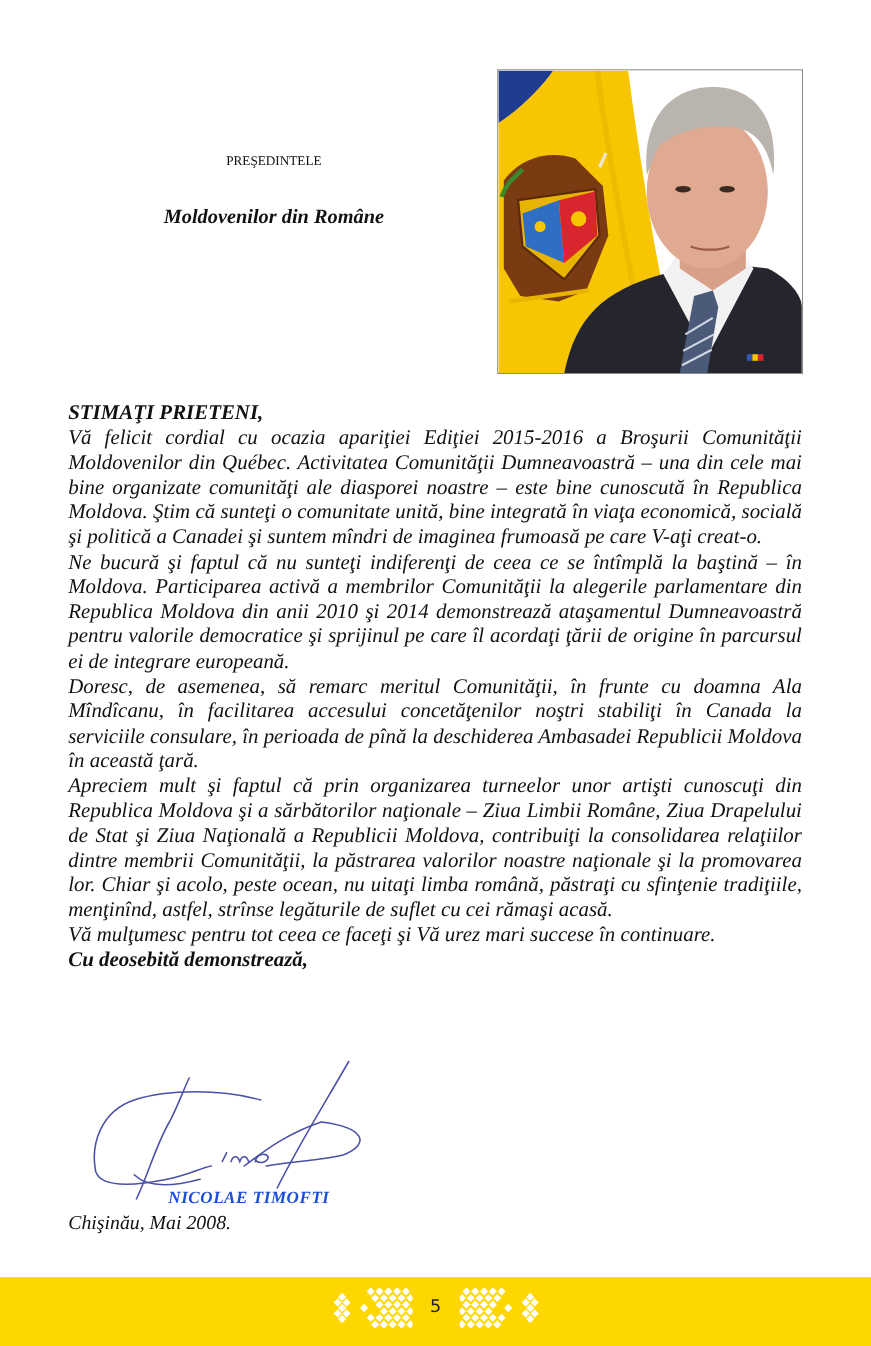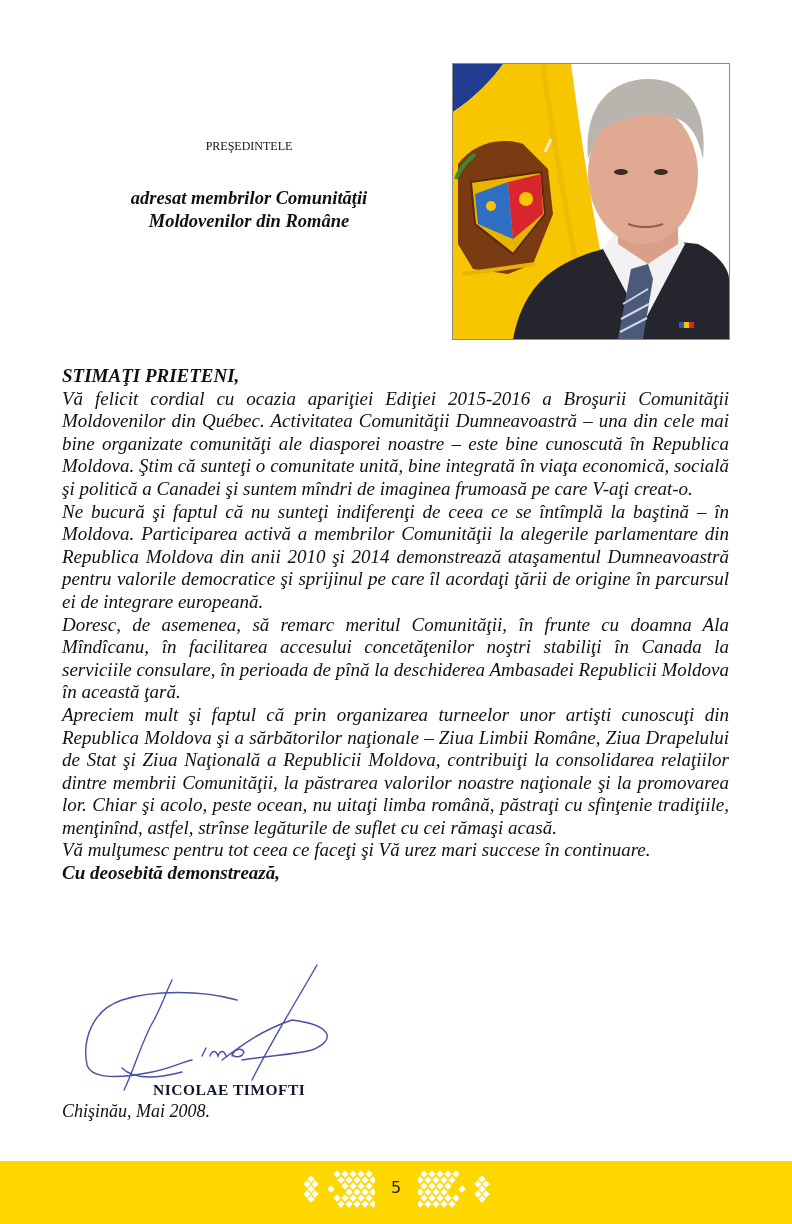--- a/index.html
+++ b/index.html
@@ -6,35 +6,34 @@
   body { width:792px; height:1224px; position:relative; overflow:hidden; font-family:"Liberation Serif", serif; color:#111; }
   .header-block { position:absolute; left:90px; top:135px; width:318px; text-align:center; }
   .header-block .line { font-size:12px; line-height:23px; }
   .header-block .gap { height:29px; }
   .header-block .msg { font-size:18.5px; line-height:23px; font-weight:bold; font-style:italic; }
   .photo { position:absolute; left:452px; top:63px; width:276px; height:275px; border:1px solid #8a8a8a; overflow:hidden; background:#ffffff; }
   .body-text { position:absolute; left:62px; top:365px; width:667px; font-style:italic; font-size:19px; line-height:22.6px; text-align:justify; }
   .body-text p { margin:0; }
   .body-text .strong { font-weight:bold; }
   .sig { position:absolute; left:62px; top:960px; width:280px; height:142px; }
-  .sig-name { position:absolute; left:153px; top:1081px; font-weight:bold; font-size:15.5px; color:#0f172a; letter-spacing:0.5px; }
+  .sig-name { position:absolute; left:153px; top:1081px; font-weight:bold; font-style:italic; font-size:15.5px; color:#1d4ed8; letter-spacing:0.5px; }
   .place { position:absolute; left:62px; top:1101px; font-style:italic; font-size:18px; }
   .footer { position:absolute; left:0; top:1161px; width:792px; height:63px; background:#ffd700; }
   .page-num { position:absolute; left:388px; top:1178px; width:16px; text-align:center; font-family:"DejaVu Sans", sans-serif; font-size:16px; color:#222; }
   .orn { position:absolute; top:1170px; width:72px; height:40px; }
 </style>
 </head>
 <body>
 
 <div>
 
   <div class="header-block">
     <div class="line">PREŞEDINTELE</div>
     <div class="gap"></div>
-    <div class="msg">adresat membrilor Comunităţii</div>
     <div class="msg">Moldovenilor din Române</div>
   </div>
 
   <div class="photo" title="Portrait of Nicolae Timofti in front of the flag of Moldova">
     <svg width="276" height="275" viewBox="0 0 276 275">
       <rect x="0" y="0" width="276" height="275" fill="#ffffff"></rect>
 
       <path d="M0,0 L50,0 C40,15 20,35 0,48 Z" fill="#1f3c8f"></path>
 
       <path d="M50,0 L118,0 C126,60 138,140 150,200 L150,275 L0,275 L0,48 C20,35 40,15 50,0 Z" fill="#f7c600"></path>

